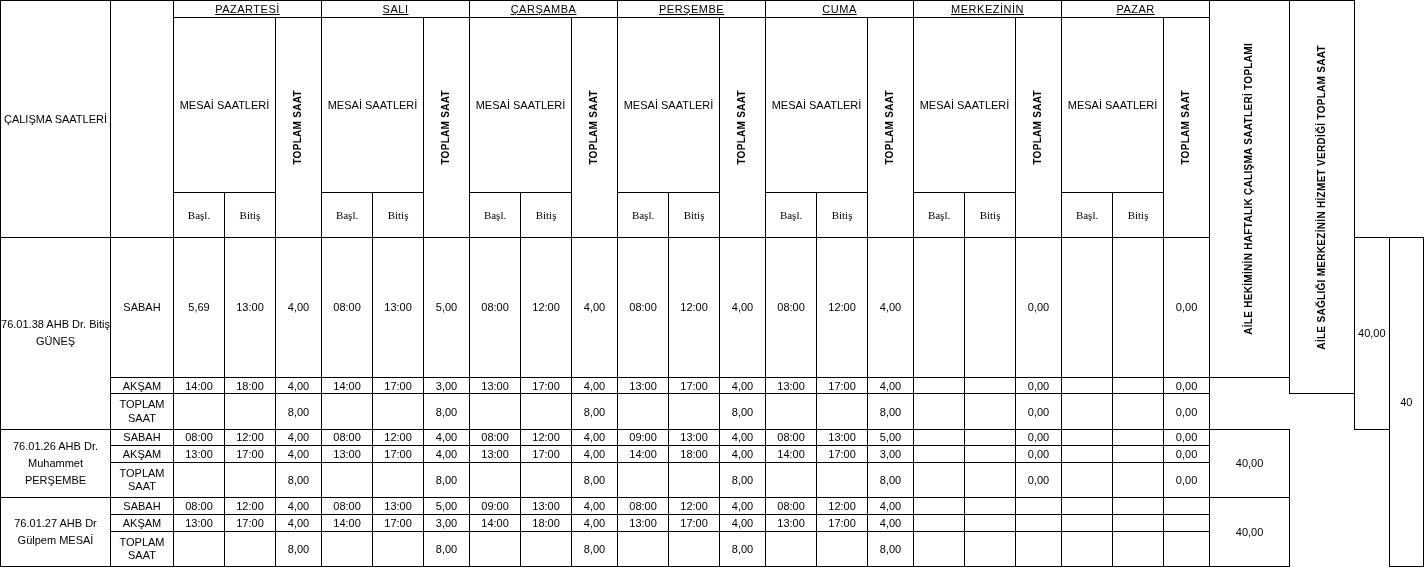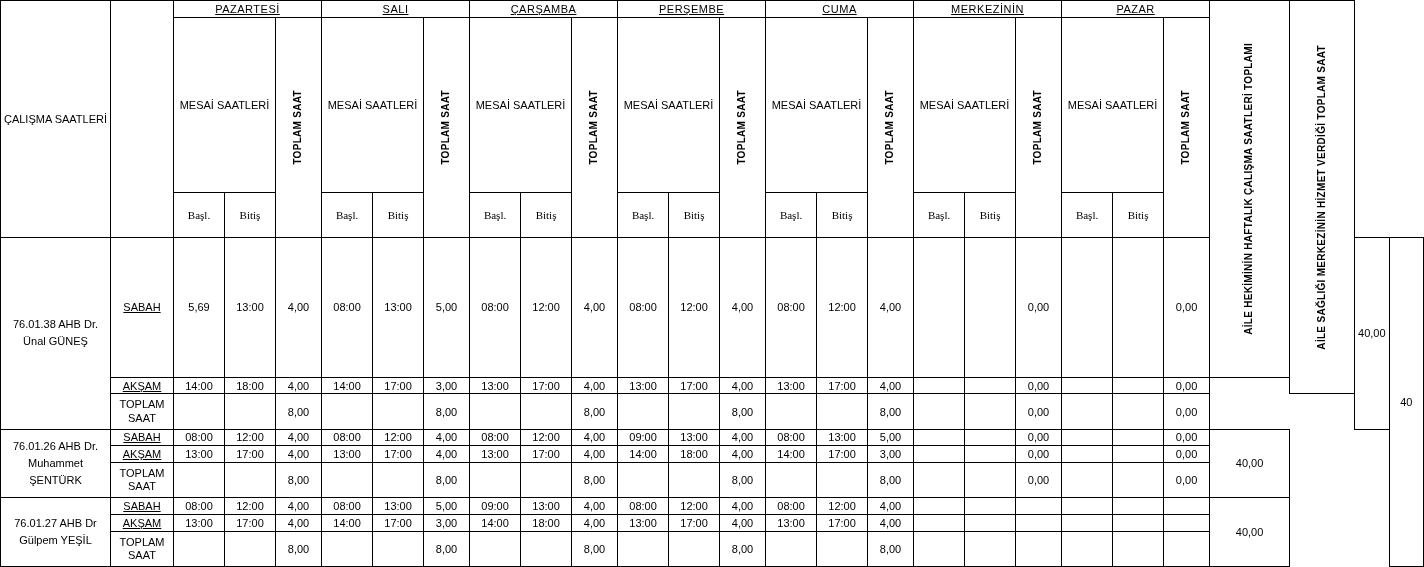--- a/index.html
+++ b/index.html
@@ -76,21 +76,20 @@
     padding:4px 5px;
     font-size:11px;
     font-weight:bold;
     line-height:1.55;
     vertical-align:top;
   }
   .shift{
     text-align:left;
     padding-left:6px;
     font-size:10.5px;
-    text-decoration:underline;
   }
   .tot-label{
     text-align:left;
     padding-left:6px;
     font-size:10.5px;
     line-height:1.2;
     background:#ffffcc;
   }
   .yellow{background:#ffffcc;}
   .val{font-size:11px;}
@@ -226,21 +225,21 @@
     <td class="subhdr">Bitiş</td>
     <td class="subhdr">Başl.</td>
     <td class="subhdr">Bitiş</td>
     <td class="subhdr">Başl.</td>
     <td class="subhdr">Bitiş</td>
     <td class="subhdr">Başl.</td>
     <td class="subhdr">Bitiş</td>
   </tr>
 
   <tr>
-    <td rowspan="3" class="namecell">76.01.38 AHB Dr. Ünal GÜNEŞ</td>
+    <td rowspan="3" class="namecell">76.01.38 AHB Dr. Bitiş GÜNEŞ</td>
     <td class="shift">SABAH</td>
     <td class="val">5,69</td>
     <td class="val">13:00</td>
     <td class="val">4,00</td>
     <td class="val">08:00</td>
     <td class="val">13:00</td>
     <td class="val">5,00</td>
     <td class="val">08:00</td>
     <td class="val">12:00</td>
     <td class="val">4,00</td>
@@ -304,21 +303,21 @@
     <td class="yellow val">8,00</td>
     <td class="yellow"></td>
     <td class="yellow"></td>
     <td class="yellow val">0,00</td>
     <td class="yellow"></td>
     <td class="yellow"></td>
     <td class="yellow val">0,00</td>
   </tr>
 
   <tr>
-    <td rowspan="3" class="namecell">76.01.26 AHB Dr. Muhammet ŞENTÜRK</td>
+    <td rowspan="3" class="namecell">76.01.26 AHB Dr. Muhammet PERŞEMBE</td>
     <td class="shift">SABAH</td>
     <td class="val">08:00</td>
     <td class="val">12:00</td>
     <td class="val">4,00</td>
     <td class="val">08:00</td>
     <td class="val">12:00</td>
     <td class="val">4,00</td>
     <td class="val">08:00</td>
     <td class="val">12:00</td>
     <td class="val">4,00</td>
@@ -381,21 +380,21 @@
     <td class="yellow val">8,00</td>
     <td class="yellow"></td>
     <td class="yellow"></td>
     <td class="yellow val">0,00</td>
     <td class="yellow"></td>
     <td class="yellow"></td>
     <td class="yellow val">0,00</td>
   </tr>
 
   <tr>
-    <td rowspan="3" class="namecell">76.01.27 AHB Dr Gülpem YEŞİL</td>
+    <td rowspan="3" class="namecell">76.01.27 AHB Dr Gülpem MESAİ</td>
     <td class="shift">SABAH</td>
     <td class="val">08:00</td>
     <td class="val">12:00</td>
     <td class="val">4,00</td>
     <td class="val">08:00</td>
     <td class="val">13:00</td>
     <td class="val">5,00</td>
     <td class="val">09:00</td>
     <td class="val">13:00</td>
     <td class="val">4,00</td>

